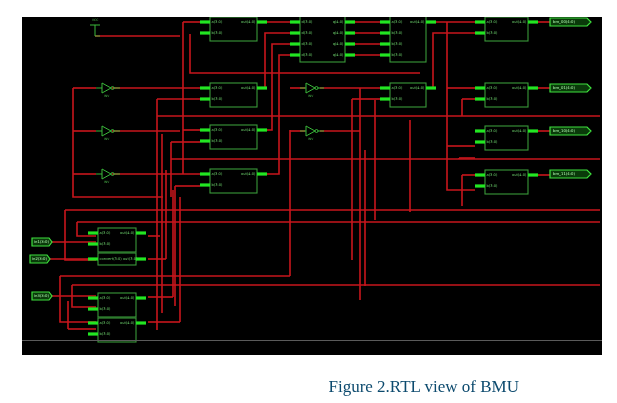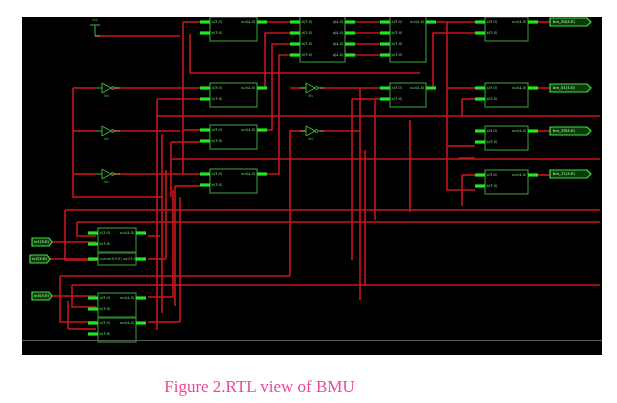--- a/index.html
+++ b/index.html
@@ -15,22 +15,22 @@
   .gate { fill: none; stroke: #3ab83a; stroke-width: 1; }
   .port { fill: #0a3a0a; stroke: #3ee03e; stroke-width: 1.2; }
   .pinlbl { fill: #6fd86f; font-family: "DejaVu Sans", sans-serif; font-size: 3.6px; }
   .portlbl { fill: #b8ffb8; font-family: "DejaVu Sans", sans-serif; font-size: 3.8px; }
   .gatelbl { fill: #4fbf4f; font-family: "DejaVu Sans", sans-serif; font-size: 3px; }
   .vcc { stroke: #3ab83a; stroke-width: 1; fill: none; }
   #panel-bottom-bar {
     position: absolute; left: 22px; top: 340px; width: 580px; height: 1px; background: #5a5a5a;
   }
   #figure-caption {
-    position: absolute; left: 0; width: 519px; top: 377px; text-align: center;
-    font-family: "Liberation Serif", serif; font-size: 17px; color: #ec4899;
+    position: absolute; left: 0; width: 519px; top: 377px; text-align: right;
+    font-family: "Liberation Serif", serif; font-size: 17px; color: #0c4a6e;
   }
 </style>
 </head>
 <body>
 
 <div id="schematic-panel">
   <svg id="sch" viewBox="0 0 580 338" xmlns="http://www.w3.org/2000/svg">
     <g id="wires">
         <path d="M73 19 L158 19" class="wire"></path>
         <path d="M161 5 L178 5" class="wire"></path>

